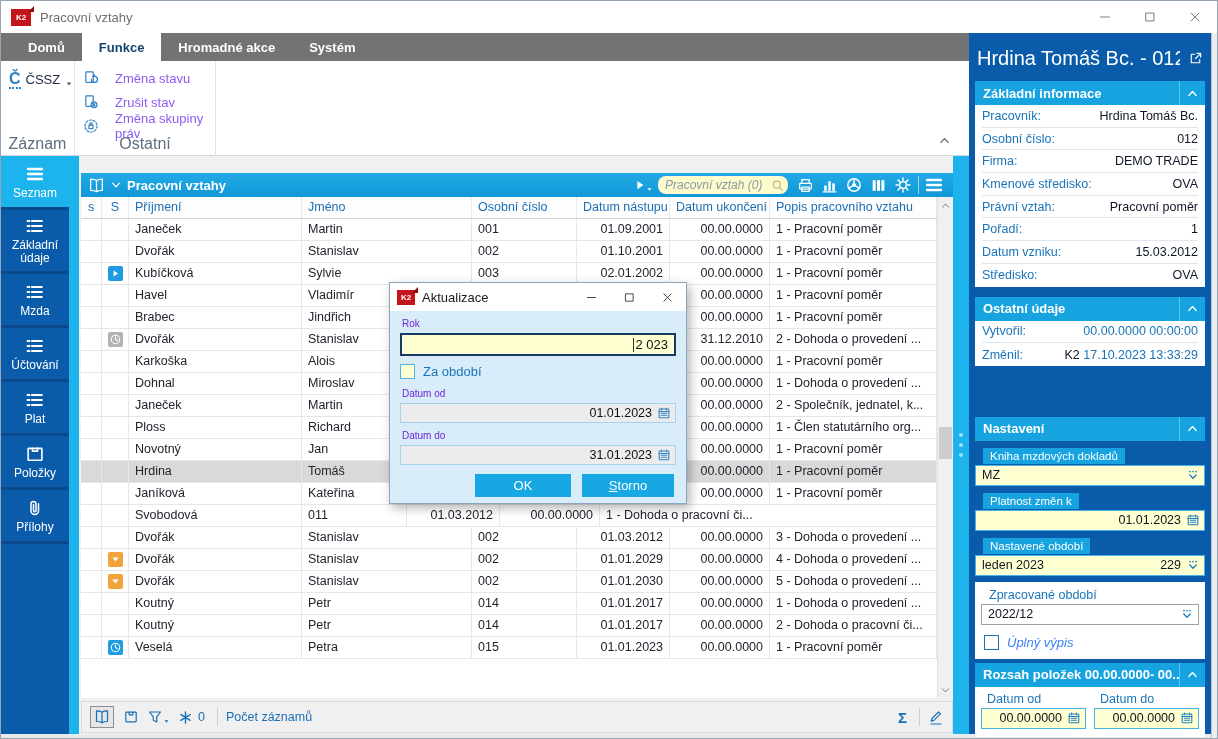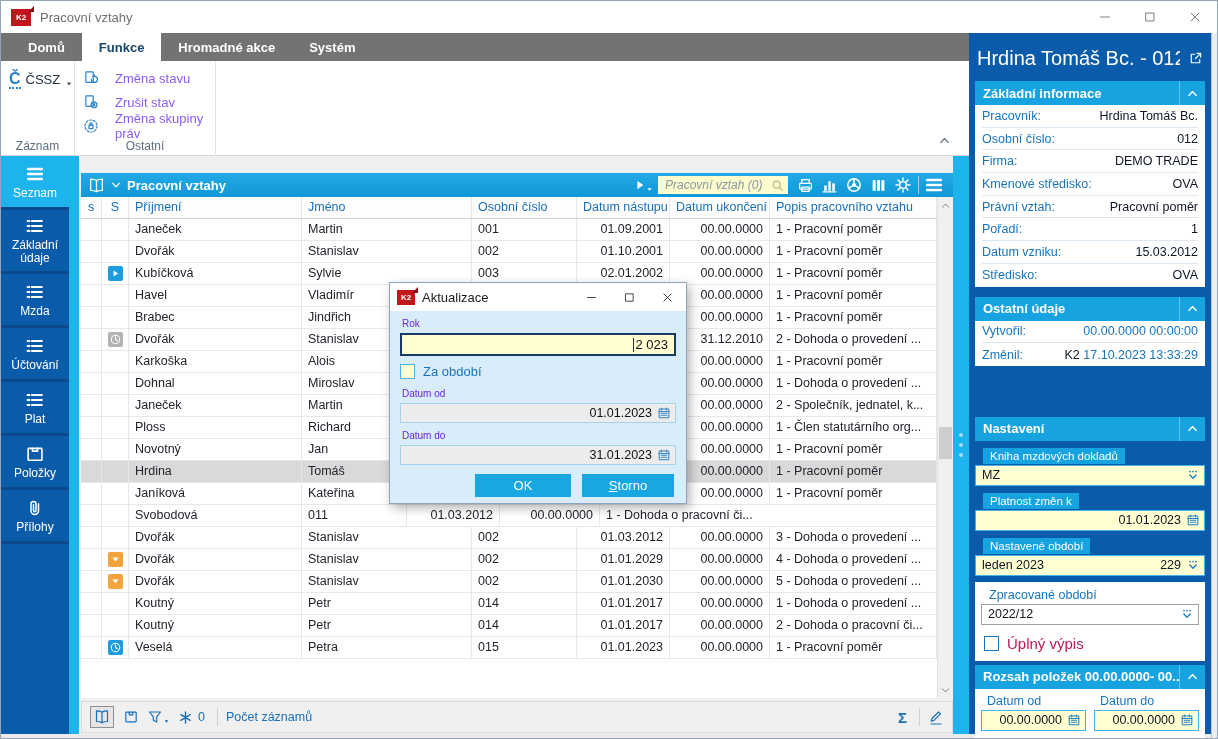--- a/index.html
+++ b/index.html
@@ -25,21 +25,21 @@
 
   
   .tabsbar { position:absolute; left:0; top:32px; right:0; height:28px; background:#737373; display:flex; padding-left:10px; }
   .tab { color:#fff; font-size:13px; font-weight:bold; padding:0 17px; display:flex; align-items:center; cursor:default; }
   .tab.active { background:#fff; color:#14456f; }
 
   
   .ribbon { position:absolute; left:0; top:60px; width:968px; height:95px; background:#fff; border-bottom:1px solid #d5d5d5; }
   .rgroup { position:absolute; top:0; height:95px; border-right:1px solid #e3e3e3; }
   .g1 { left:0; width:74px; } .g2 { left:74px; width:141px; }
-  .glabel { position:absolute; bottom:3px; left:0; right:0; text-align:center; color:#5d6e80; font-size:12px; }
+  .glabel { position:absolute; bottom:3px; left:0; right:0; text-align:center; color:#5d6e80; font-size:16px; }
   .cssz { display:flex; align-items:center; gap:5px; margin:9px 0 0 8px; }
   .cletter { color:#2f81c4; font-size:16px; font-weight:bold; border-bottom:2px dotted #2f81c4; line-height:17px; }
   .clabel { color:#1e2a40; font-size:13px; }
   .ract { display:flex; align-items:center; gap:16px; height:24px; padding-left:8px; color:#8b5cf6; font-size:13px; }
   .ract .ib { color:#2f81c4; }
   .ribcollapse { position:absolute; right:18px; bottom:8px; color:#6a7a88; }
 
   
   .sidebar { position:absolute; left:0; top:155px; width:68px; bottom:4px; background:#0a5caa; }
   .sitem { height:54px; border-bottom:3px solid #09498c; display:flex; flex-direction:column; align-items:center;
@@ -47,21 +47,21 @@
   .sitem.tall { height:64px; }
   .sitem.active { background:#1db3ec; }
   .side-split { position:absolute; left:68px; top:155px; width:10px; bottom:4px; background:#1db3ec; }
 
   
   .content { position:absolute; left:78px; top:155px; width:874px; bottom:4px; background:#eef0f2; }
   .tablecard { position:absolute; left:2px; top:17px; width:872px; height:525px; background:#fff; }
   .ttb { height:24px; background:linear-gradient(#23aae6,#0f97d7); display:flex; align-items:center; padding:0 6px 0 7px; color:#fff; }
   .ttb .ttitle { font-size:13px; font-weight:bold; margin-left:5px; }
   .tplay { margin-left:auto; display:flex; align-items:flex-end; color:#fff; }
-  .searchbox { width:130px; height:18px; background:#fdfccd; display:flex; align-items:center; padding:0 4px 0 7px; margin:0 5px; }
+  .searchbox { width:130px; height:18px; background:#fdfccd; display:flex; align-items:center; padding:0 4px 0 7px; margin:0 5px;border-radius:8px; }
   .searchbox .ph { flex:1; font-style:italic; color:#8a97a5; font-size:12px; white-space:nowrap; overflow:hidden; }
   .searchbox .ib { color:#c5b584; }
   .ticons { display:flex; align-items:center; gap:7px; margin:0 4px; }
   .ticons .ib { color:#fff; }
   .tsep { width:1px; height:18px; background:rgba(255,255,255,.55); margin:0 2px; }
 
   .thead { display:flex; height:22px; margin-right:16px; background:#fdfdfd; border-bottom:1px solid #c9d4de; }
   .hcell { color:#1b6fb5; font-size:12.5px; line-height:21px; padding:0 6px; border-right:1px solid #e3eaf0;
            white-space:nowrap; overflow:hidden; }
   .hcell.cen { text-align:center; padding:0; }
@@ -118,21 +118,21 @@
                padding:0 4px 0 6px; font-size:12.5px; color:#10151f; margin-top:1px; }
   .nst-input .v { flex:1; } .nst-input.alignr .v { text-align:right; margin-right:5px; }
   .nst-input .v2 { margin-right:5px; }
   .nst-input .ib { color:#1f7fc0; }
   .nst-white { background:#fff; margin-top:6px; padding:4px 6px 9px 6px; }
   .nst-lbl { color:#1974ba; font-size:12.5px; margin:2px 0 2px 8px; }
   .nst-input.white { background:#fff; border:1px solid #9aa4ad; }
   .nst-check { display:flex; align-items:center; gap:8px; margin:10px 0 0 3px; }
   .cb { width:15px; height:15px; background:#fff; border:1px solid #1974ba; }
   .cb.yellow { background:#ffffd2; border:1px solid #49b4e8; }
-  .nst-check span.lb { color:#be185d; font-size:15px; }
+  .nst-check span.lb { color:#3b82f6; font-size:13px;font-style:italic; }
   .roz-card { display:flex; gap:8px; padding:3px 6px 8px 6px; }
   .roz-col { flex:1; }
   .roz-col .nst-lbl { margin-left:6px; }
 
   
   .dialog { position:absolute; left:388px; top:281px; width:298px; height:222px; background:#d8ecf9;
             border:1px solid #8aa7bd; box-shadow:3px 4px 10px rgba(0,0,0,.3); z-index:50; }
   .dtitle { height:28px; background:#fff; display:flex; align-items:center; padding-left:7px; }
   .dtitle .k2logo { margin:0 7px 0 0; width:18px; height:15px; }
   .dtitle .txt { font-size:13px; color:#1a1a1a; }

